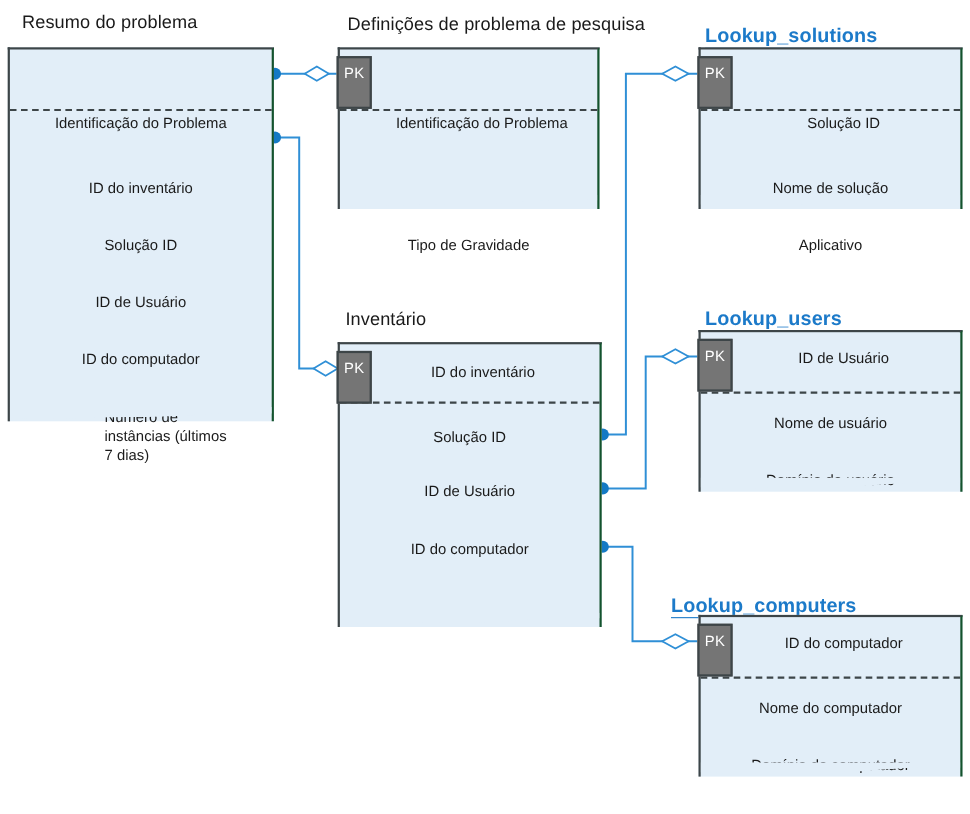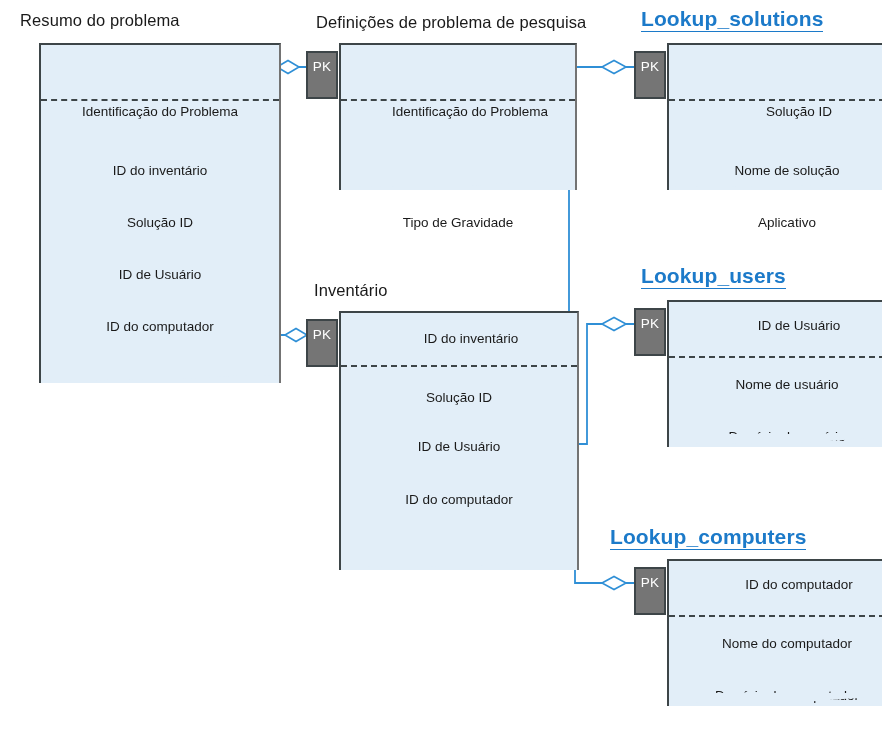--- a/index.html
+++ b/index.html
@@ -30,43 +30,43 @@
     line-height: 1;
   }
   .entity-title.dark {
     color: #1a1a1a;
     font-size: 16.5px;
     font-weight: 400;
     letter-spacing: 0.1px;
   }
   .entity-title.blue {
     color: #1c7ac9;
-    font-size: 21px;
+    font-size: 18px;
     font-weight: 700;
     letter-spacing: 0.1px;
+    margin-top: 15px;
   }
   .entity-title.blue::after {
     content: "";
     display: block;
     position: absolute;
     left: 0;
     right: 0;
     bottom: -3px;
     height: 1.5px;
     background: #1c7ac9;
   }
   .entity-box {
     position: absolute;
     box-sizing: border-box;
     background: #e2eef8;
     border-left: 2px solid #3d4548;
-    border-right: 2px solid #737373;
+    border-right: 2px solid #14532d;
     border-top: 2px solid #3d4548;
     border-bottom: none;
-    margin-left: 32px;
   }
   
   .torn {
     position: absolute;
     left: 0;
     bottom: -1px;
     width: 100%;
     height: 14px;
     pointer-events: none;
   }
@@ -168,20 +168,23 @@
     <div class="entity-title dark" style="left:20px; top:12px;">Resumo do problema</div>
 
     <div class="entity-box" style="left:7px; top:43px; width:242px; height:340px;">
       <div class="divider" style="top:54px;"></div>
 
       <div class="field" style="top:58px;">Identificação do Problema</div>
       <div class="field" style="top:117px;">ID do inventário</div>
       <div class="field" style="top:169px;">Solução   ID</div>
       <div class="field" style="top:221px;">ID de Usuário</div>
       <div class="field" style="top:273px;">ID do computador</div>
+      <div class="field multi" style="top:326px; left:86px; right:10px;">Número de
+instâncias (últimos
+7 dias)</div>
 
       <svg class="torn" viewBox="0 0 242 14" preserveAspectRatio="none">
         <path d="M 0 0 L 242 0 L 242 6 C 200 3 170 9 120 9 C 70 9 40 12 0 10 Z" fill="#e2eef8"></path>
       </svg>
     </div>
   </div>
 
   <div class="entity">
     <div class="entity-title dark" style="left:316px; top:14px;">Definições de problema de pesquisa</div>
 

